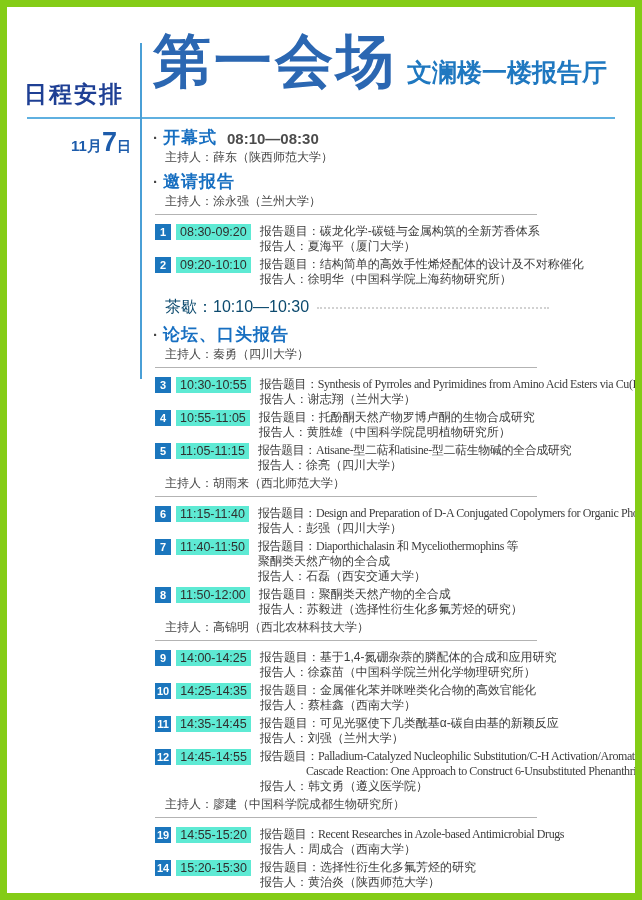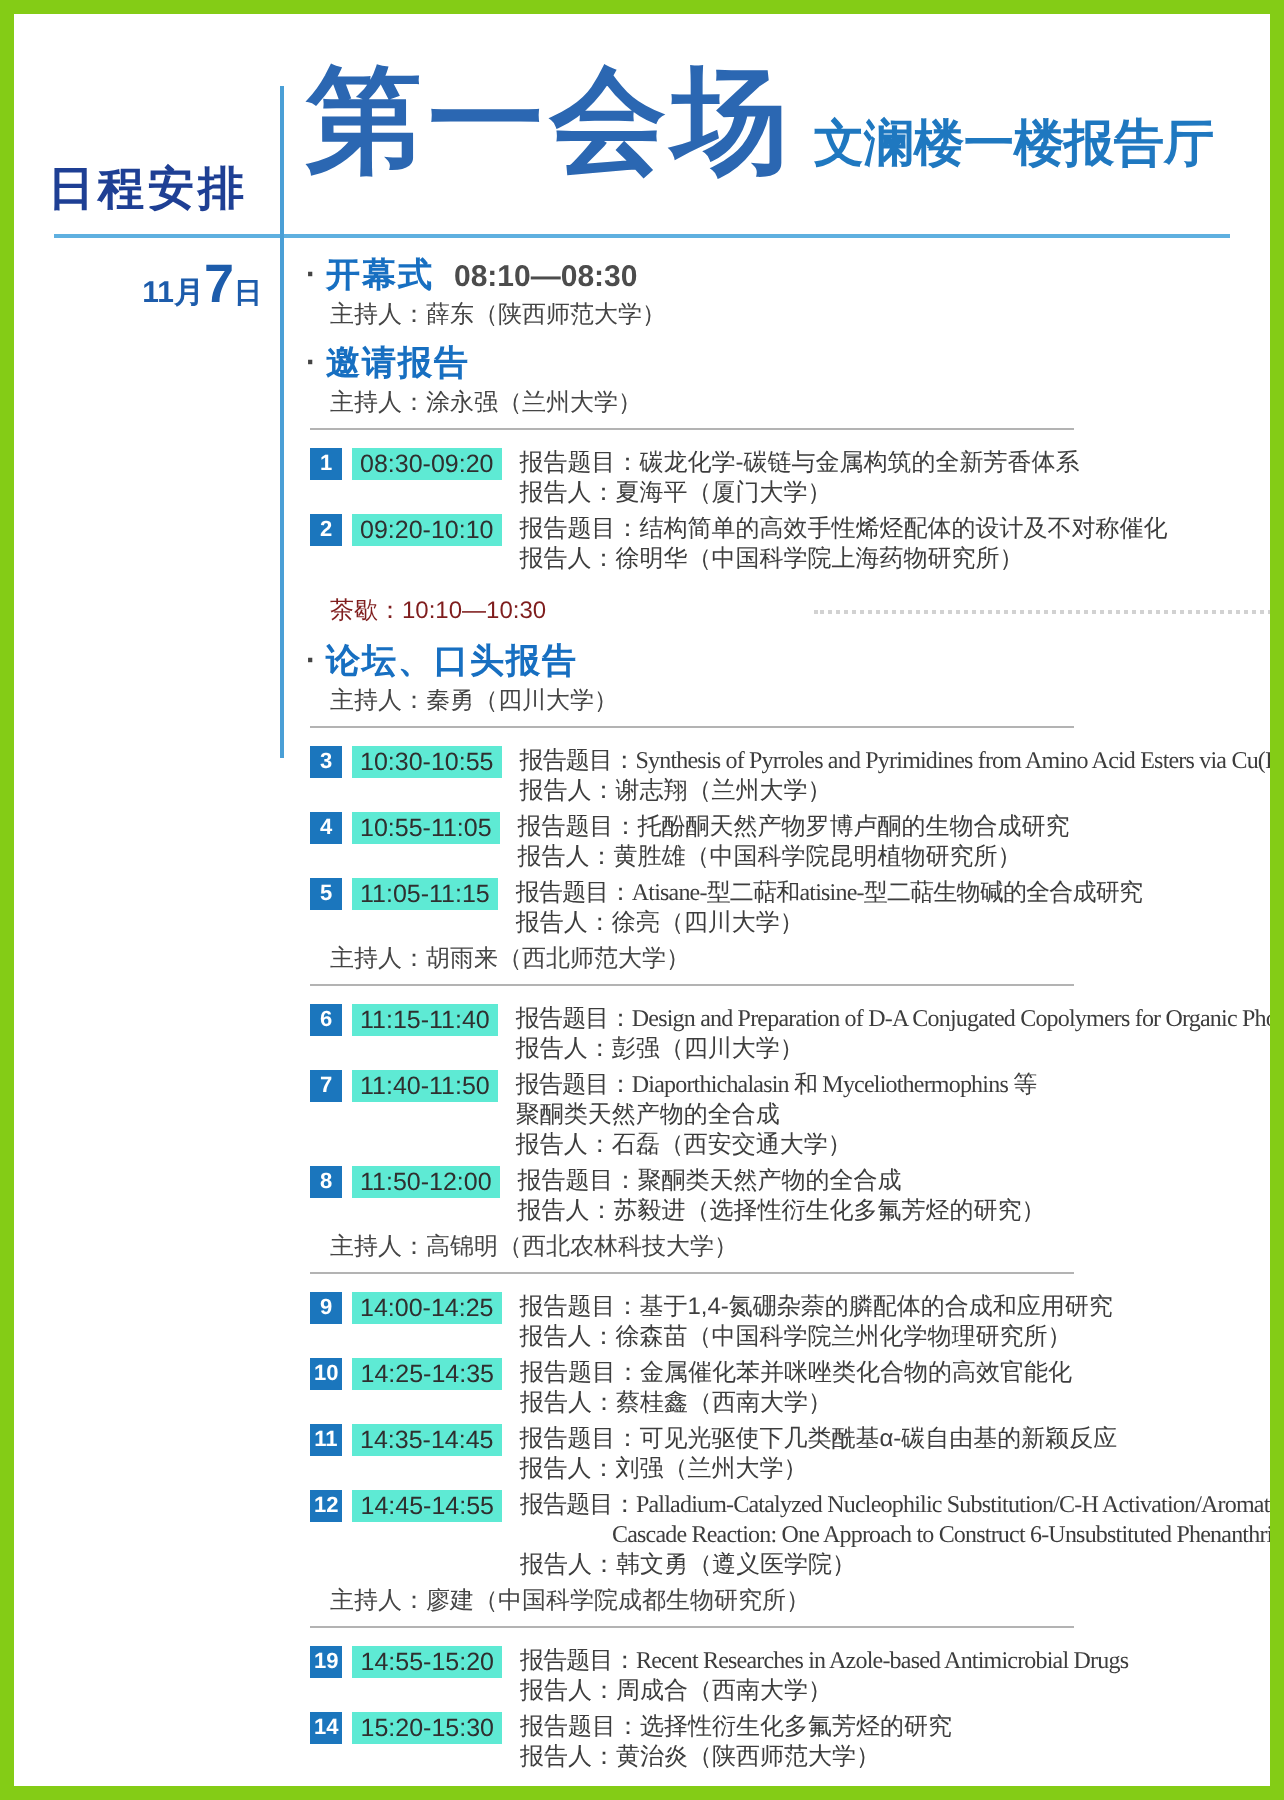--- a/index.html
+++ b/index.html
@@ -39,21 +39,21 @@
     box-sizing:border-box; flex:none; margin-top:0;
   }
   .time {
     background:#5eead4; color:#2f2f2f; font-size:12.5px; height:16px; line-height:16px;
     padding:0 4px; margin-left:5px; flex:none; white-space:nowrap;
   }
   .item-text { margin-left:9px; }
   .t-line, .speaker { font-size:12px; line-height:15px; color:#3d3d3d; white-space:nowrap; }
   .t-line.en { font-family:"Liberation Serif","DejaVu Serif",serif; letter-spacing:-0.4px; }
   .t-line.cont-en { margin-left:46px; }
-  .break-row { display:flex; align-items:center; margin:10px 0 6px 12px; color:#7f1d1d; font-size:12px;justify-content:space-between; }
+  .break-row { display:flex; align-items:center; margin:10px 0 6px 12px; color:#0c4a6e; font-size:16px; }
   .break-dots { width:232px; height:0; border-top:2px dotted #d2d2d2; margin-left:8px; }
 </style>
 </head>
 <body>
 
 <div class="page">
   <div class="program-label">日程安排</div>
 
   <div class="title-row">
     <div class="main-title">第一会场</div>

